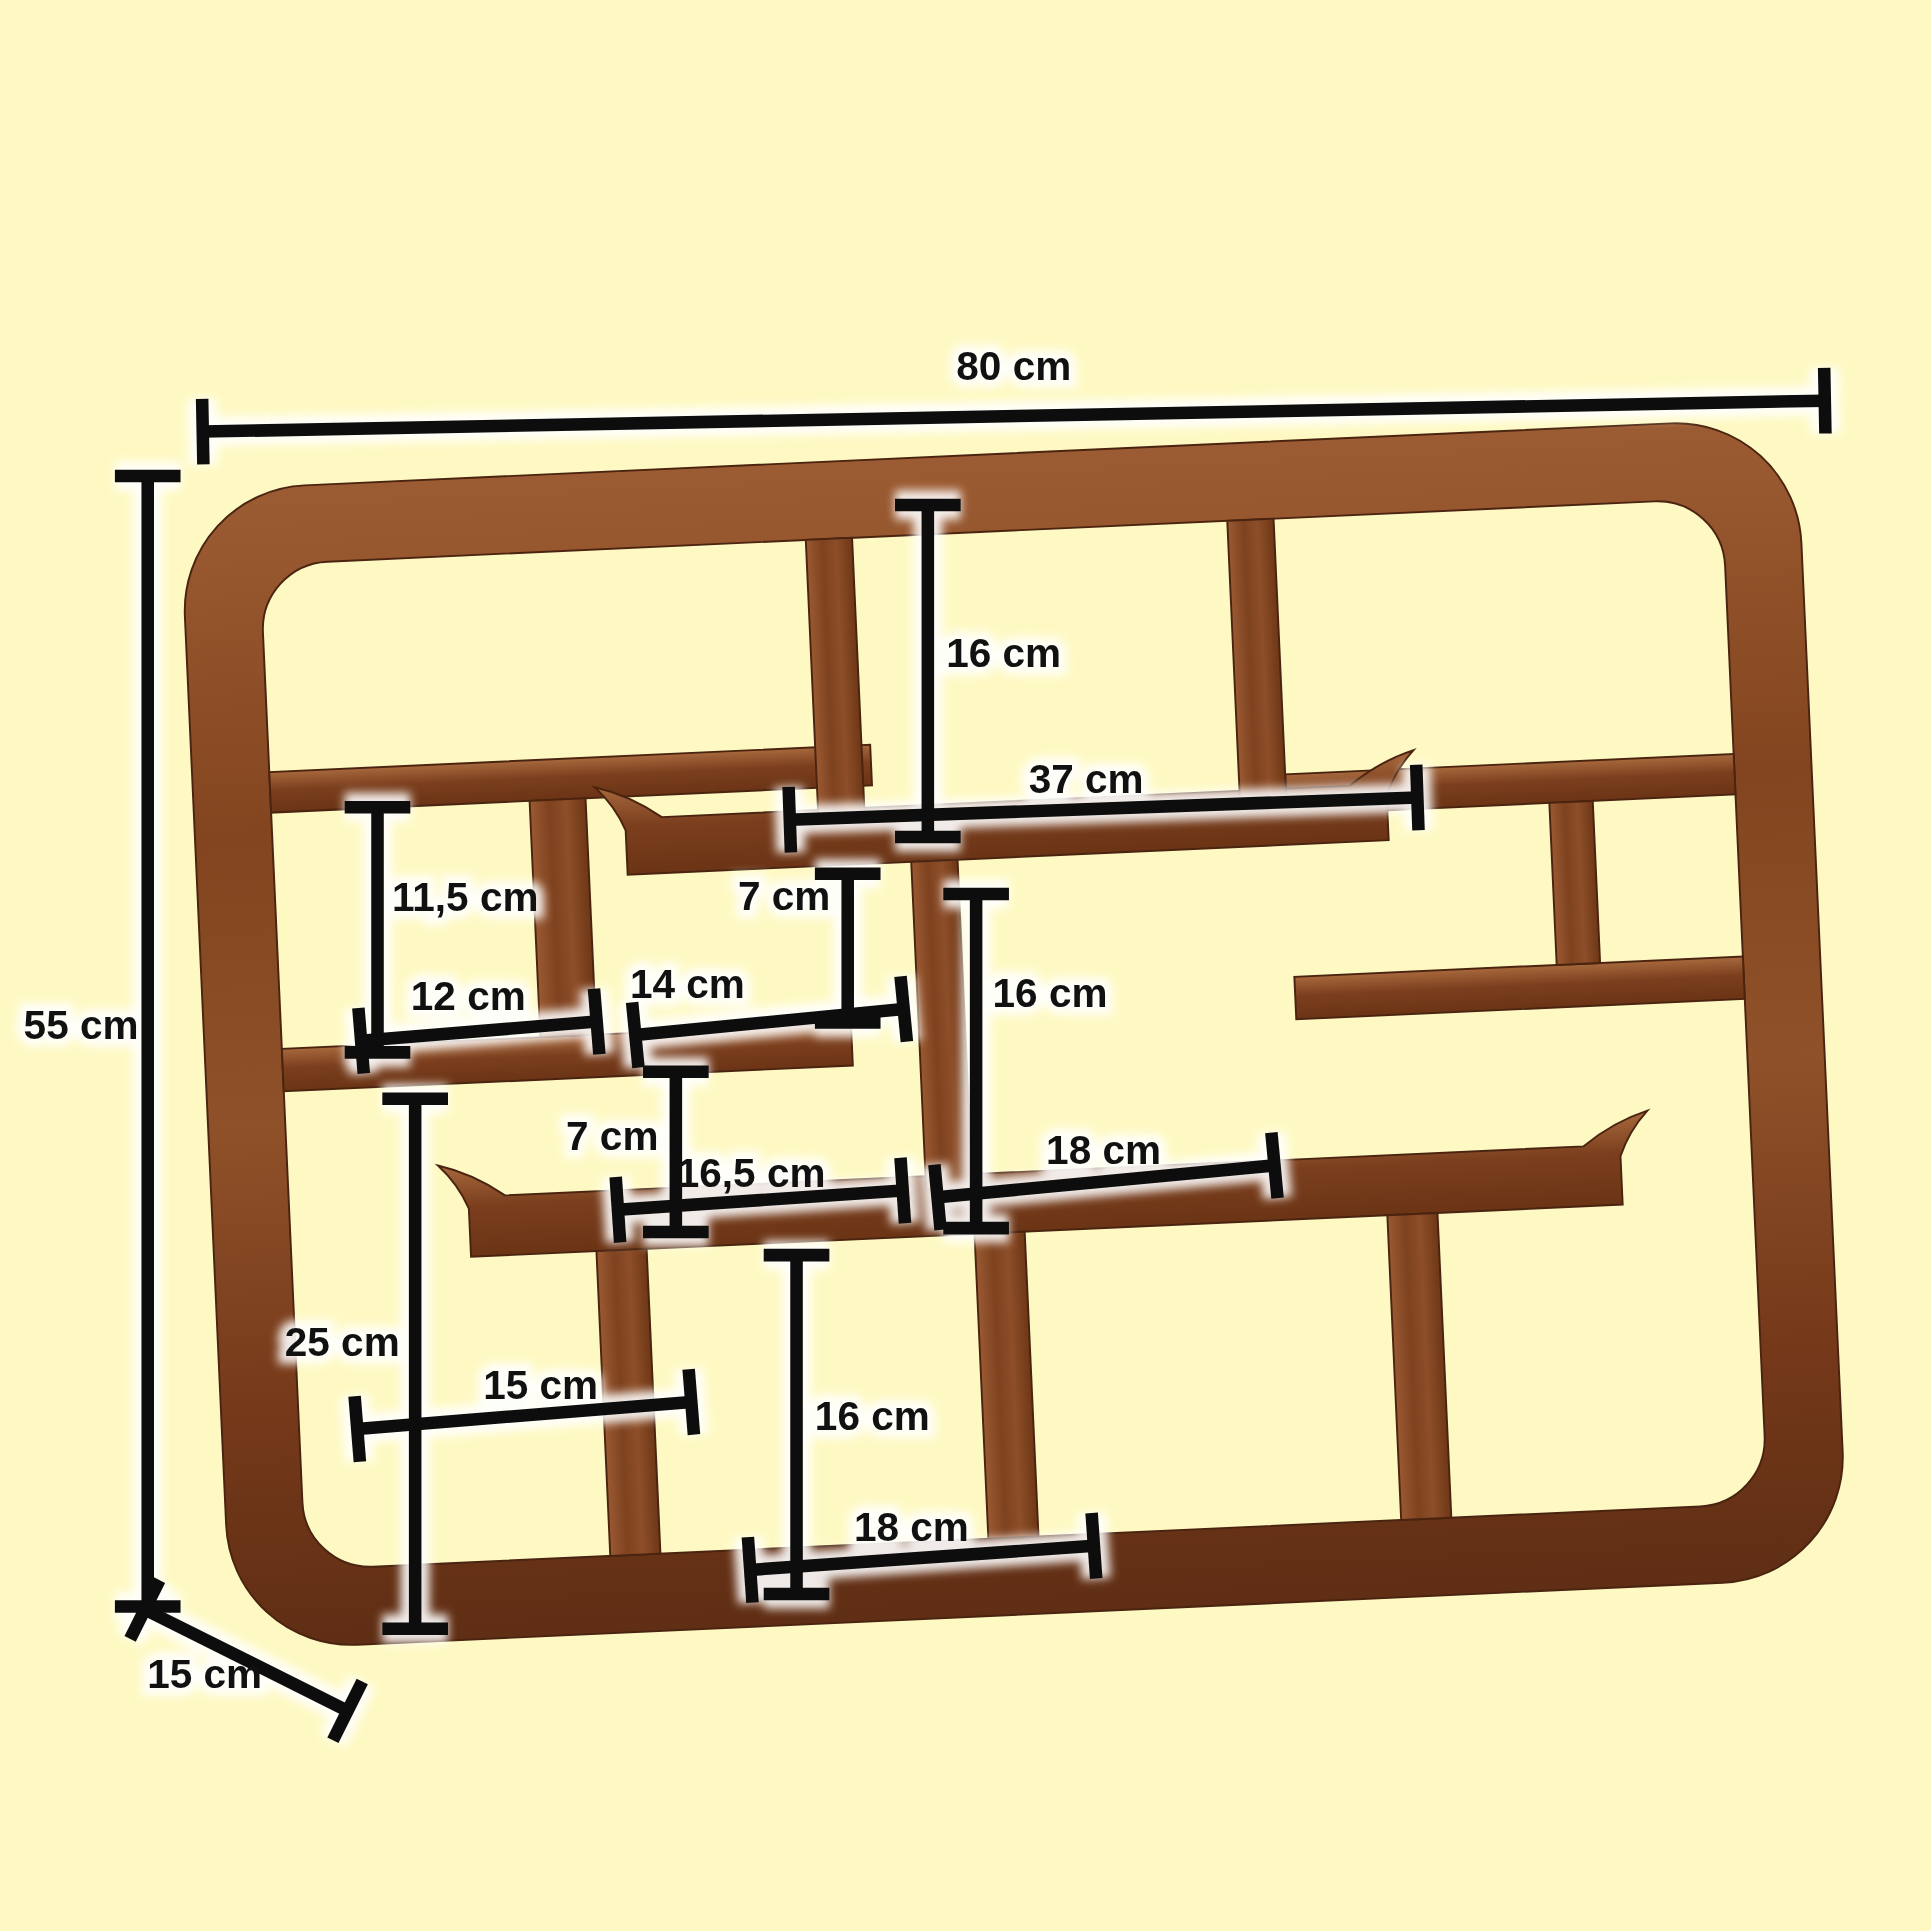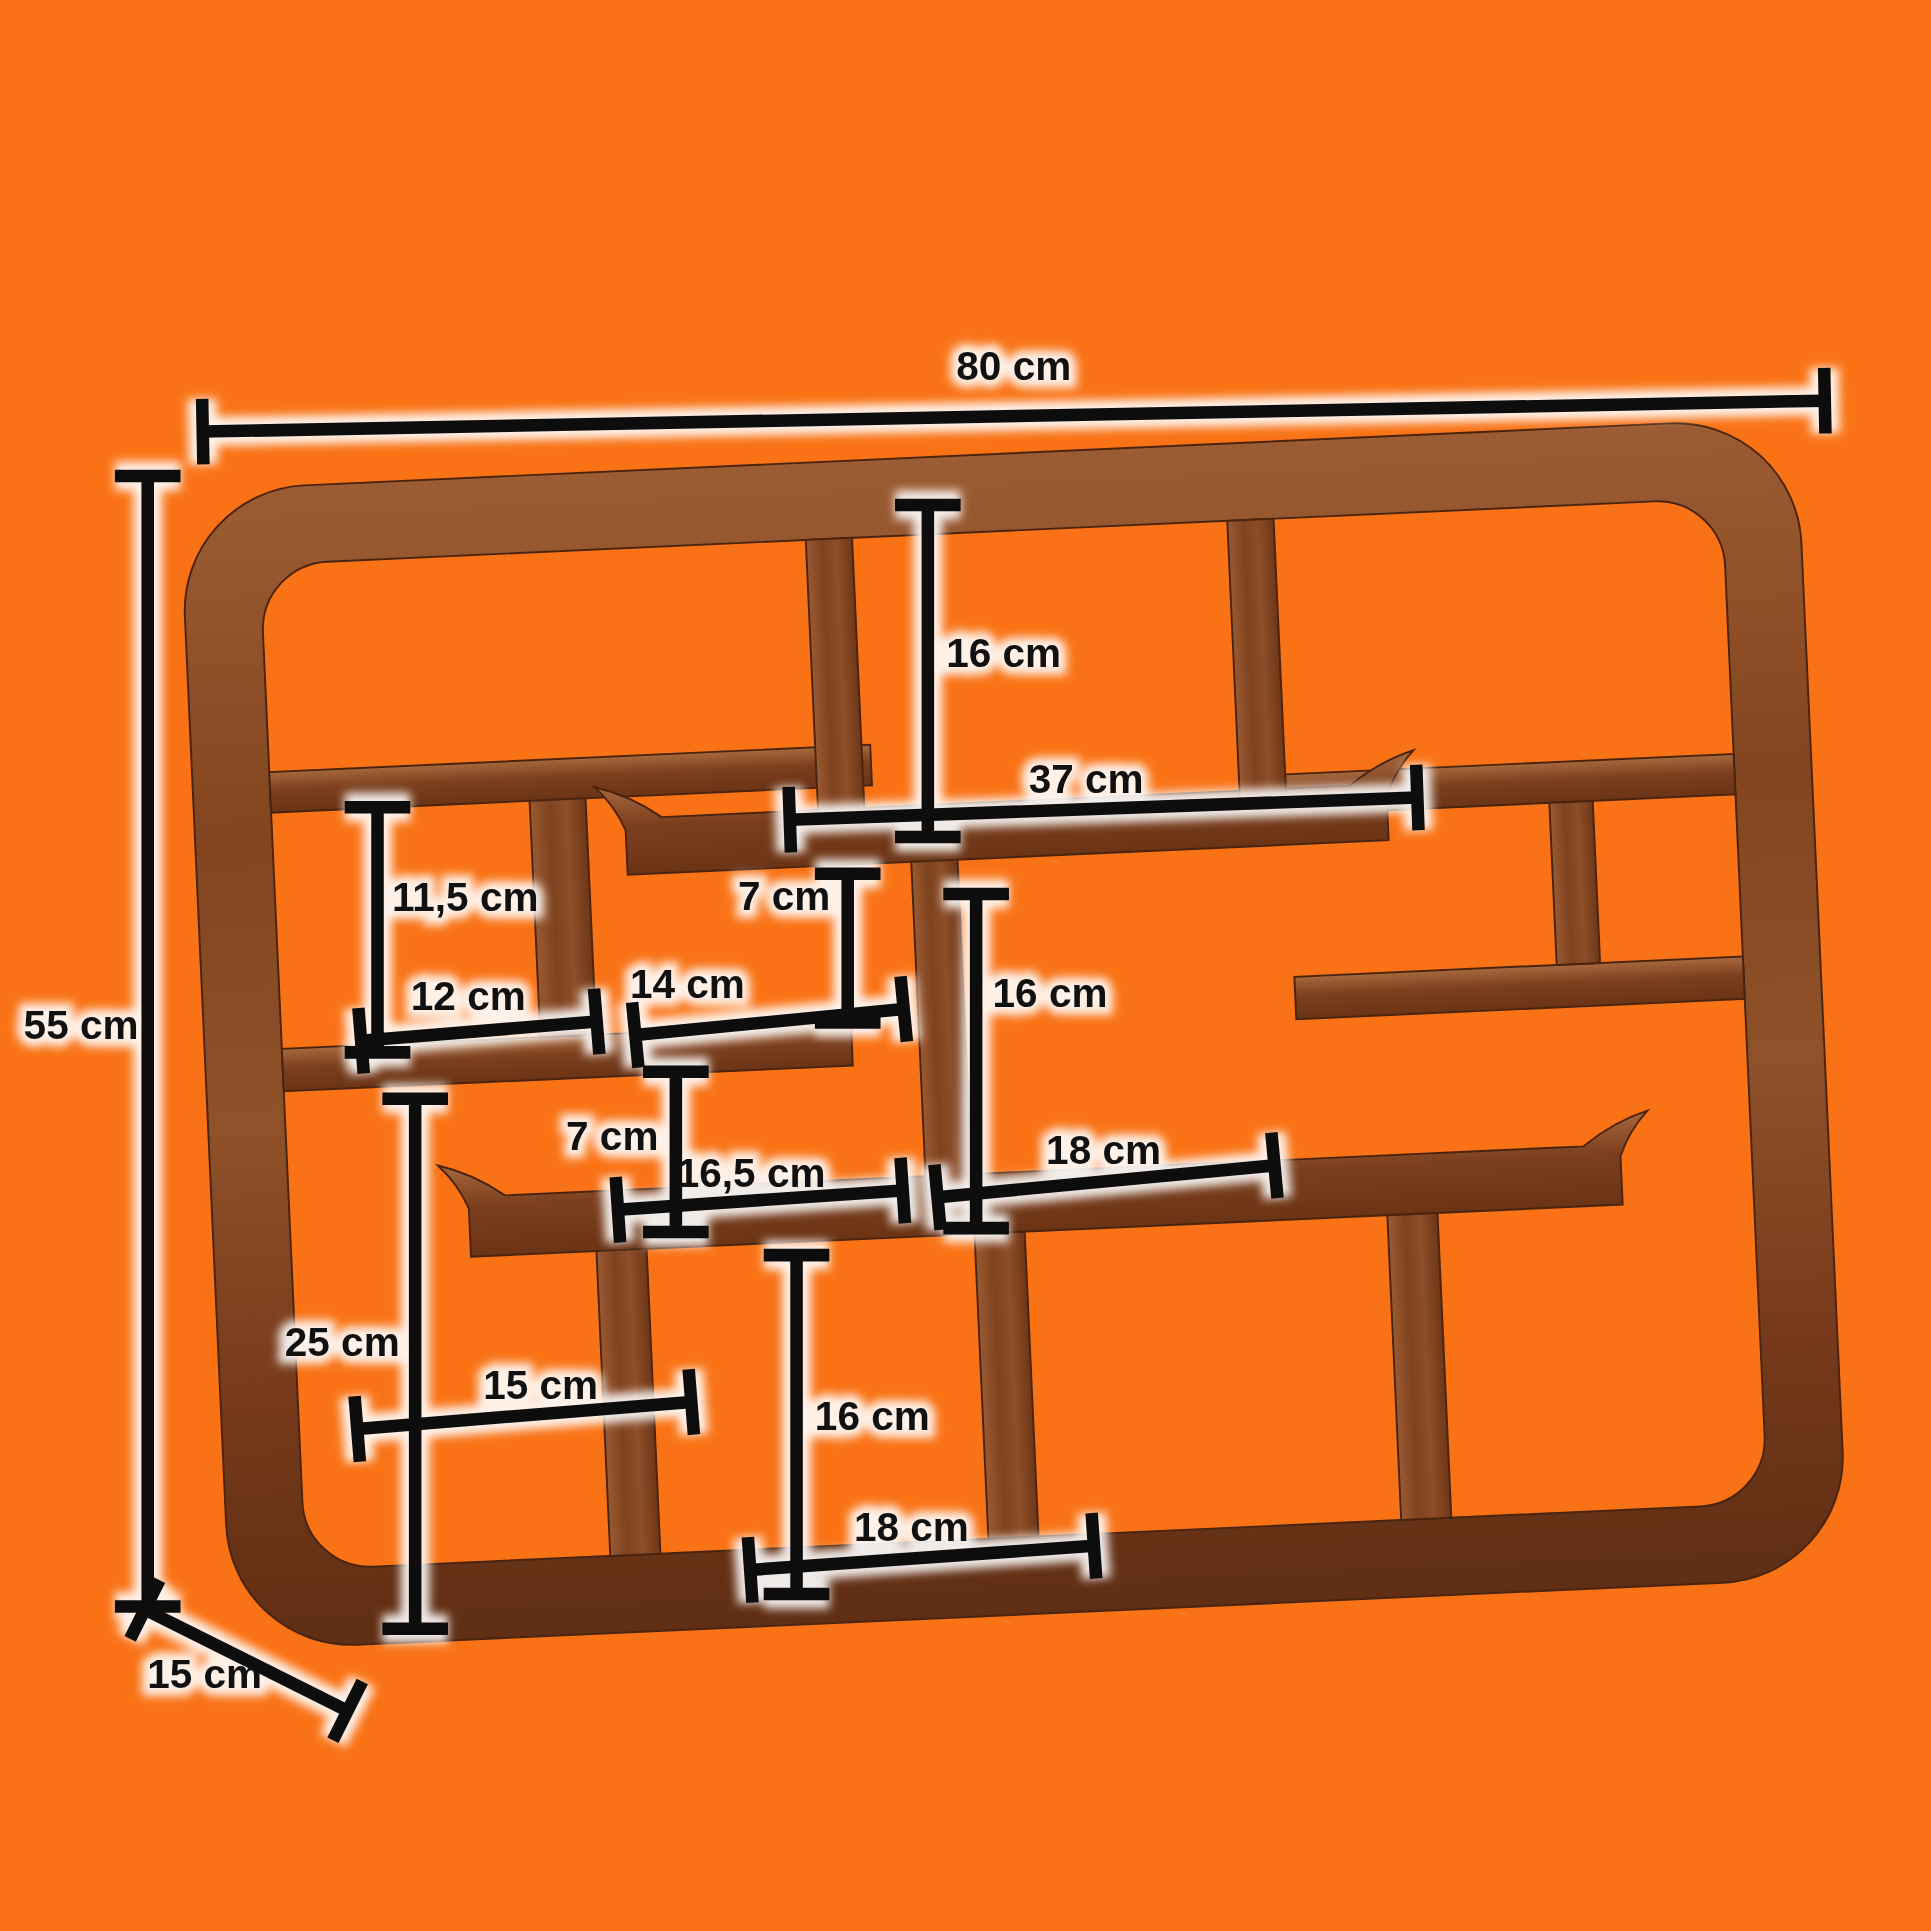--- a/index.html
+++ b/index.html
@@ -1,20 +1,20 @@
 <!DOCTYPE html>
 <html><head>
 <meta charset="utf-8">
 <style>
   html, body { margin: 0; padding: 0; background: #ffffff; }
   .stage {
     position: relative;
     width: 1931px;
     height: 1931px;
-    background: #f97316;
+    background: #fef9c3;
     overflow: hidden;
     font-family: "Liberation Sans", sans-serif;
   }
   .stage svg { position: absolute; inset: 0; display: block; }
   text.dim-label {
     font-family: "Liberation Sans", sans-serif;
     font-weight: bold;
     font-size: 42px;
   }
 </style>

